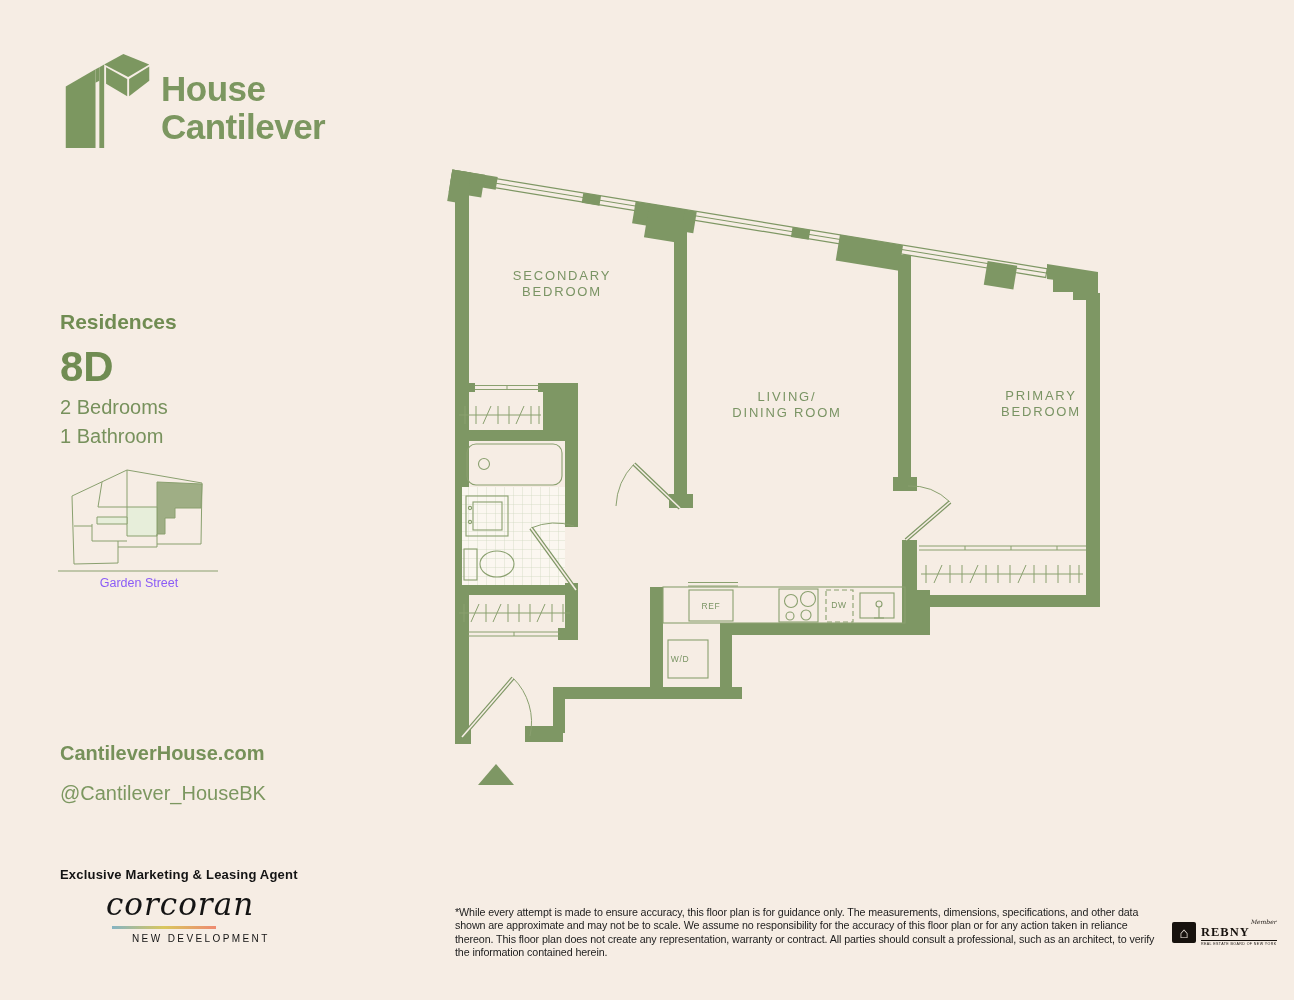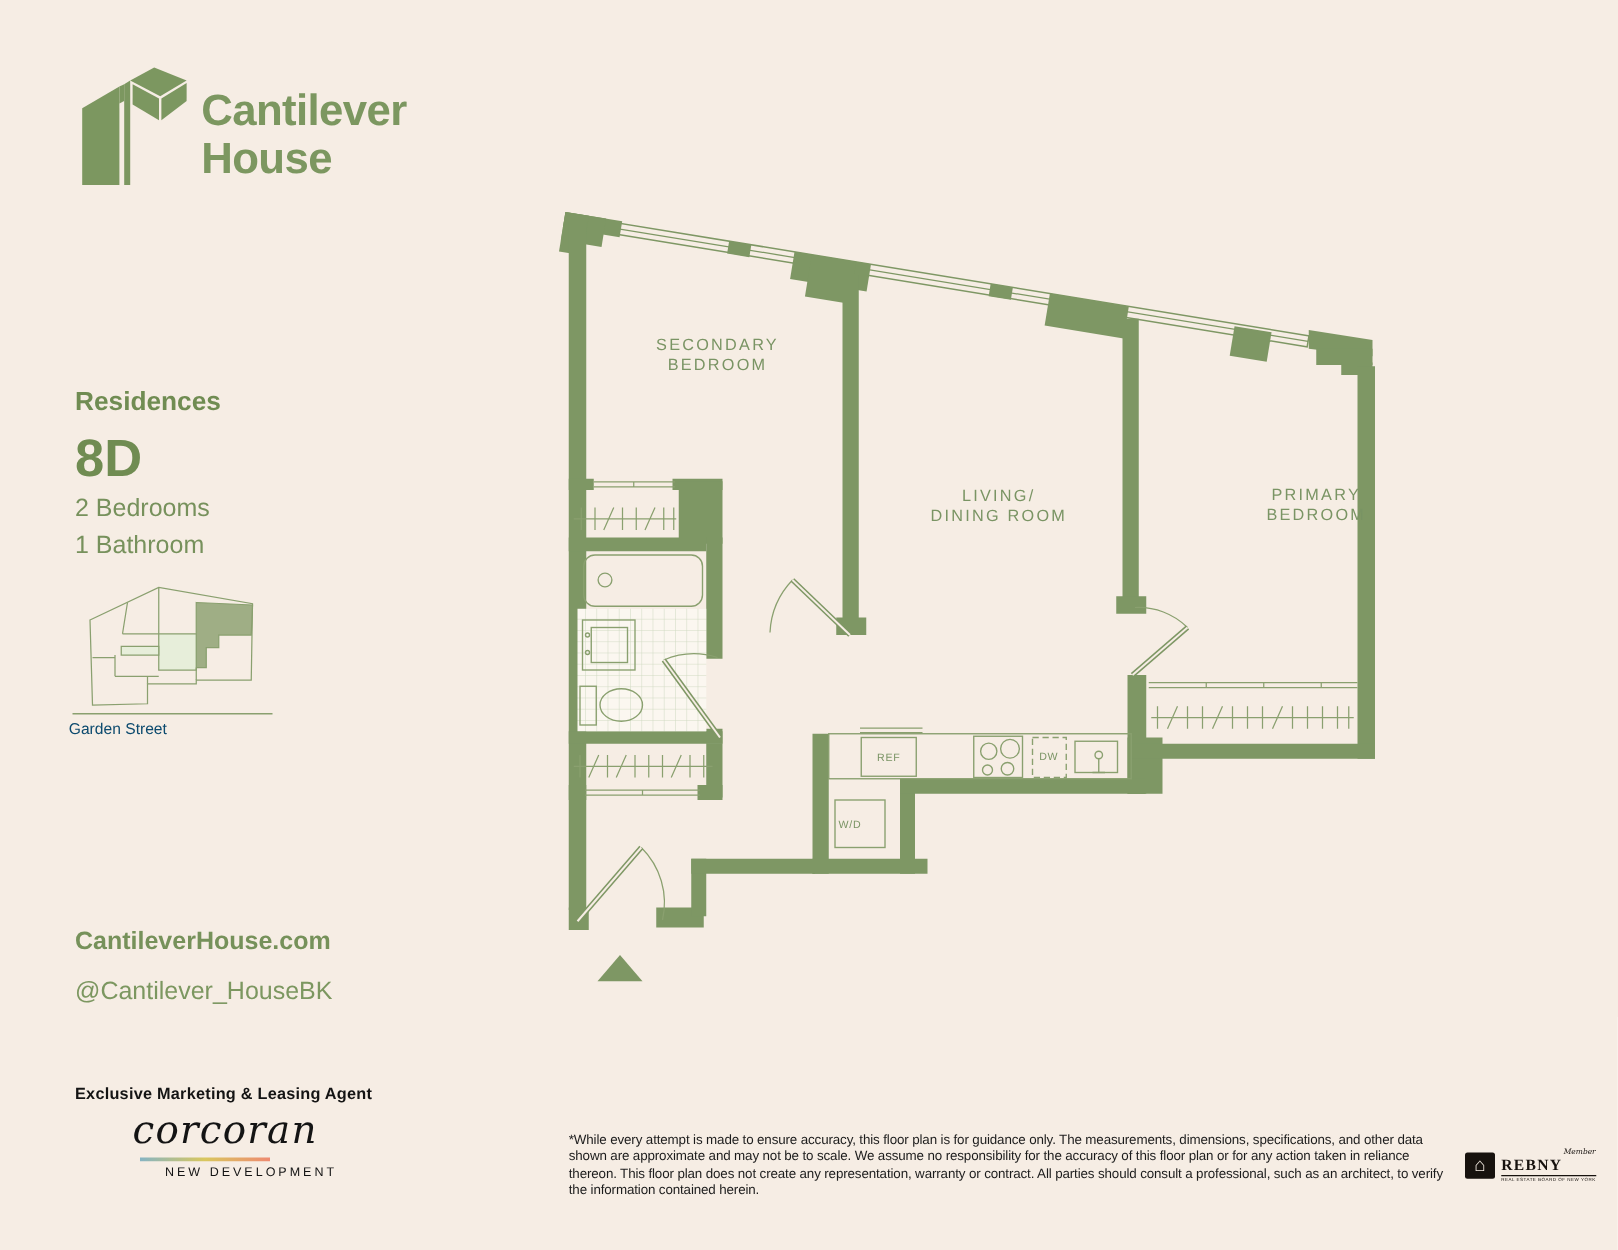--- a/index.html
+++ b/index.html
@@ -8,38 +8,38 @@
   .abs{position:absolute;}
 
   
   .brand-text{left:161px;top:70px;font-size:35px;font-weight:bold;color:#7c9760;
               line-height:38px;letter-spacing:-0.5px;}
   
   .res-label{left:60px;top:310px;font-size:21px;font-weight:bold;color:#708c52;}
   .res-unit{left:60px;top:343px;font-size:42px;font-weight:bold;color:#708c52;text-align:right;}
   .res-line1{left:60px;top:396px;font-size:20px;color:#77915c;}
   .res-line2{left:60px;top:425px;font-size:20px;color:#77915c;}
-  .street{left:55px;top:576px;width:168px;text-align:left;font-size:12.5px;color:#0c4a6e;}
+  .street{left:55px;top:576px;width:168px;text-align:center;font-size:12.5px;color:#8b5cf6;}
 
   
   .site{left:60px;top:742px;font-size:20px;font-weight:bold;color:#76915a;}
   .social{left:60px;top:770px;font-size:20px;color:#7c9760;margin-top:12px;}
   .address{left:60px;top:798px;font-size:20px;color:#7c9760;}
 
   
   .agent-head{left:60px;top:867px;font-size:13px;font-weight:bold;color:#141414;letter-spacing:0.2px;}
   .corcoran{left:106px;top:886px;font-family:"DejaVu Serif",serif;font-style:italic;
             font-size:31px;color:#141414;letter-spacing:1px;}
   .grad-line{left:112px;top:926px;width:104px;height:3px;
              background:linear-gradient(90deg,#86b4c3,#d9c75e,#ee8a71);}
   .new-dev{left:112px;top:933px;font-size:10px;color:#141414;letter-spacing:2.4px;padding-left:20px;}
 
   
   .room{transform:translate(-50%,-50%);color:#7a9464;font-size:13px;letter-spacing:1.8px;
-        text-align:center;white-space:nowrap;line-height:16px;margin-left:12px;}
+        text-align:center;white-space:nowrap;line-height:16px;}
   .appl{transform:translate(-50%,-50%);color:#7a9464;font-size:8.5px;letter-spacing:0.6px;white-space:nowrap;}
 
   
   .disclaimer{left:455px;top:906px;width:708px;font-size:10.7px;line-height:13.4px;
               color:#1c1c1c;letter-spacing:-0.1px;}
 
   
   .rebny{left:1172px;top:918px;display:flex;align-items:center;gap:5px;}
   .rebny-house{width:24px;height:21px;background:#17120e;border-radius:2px;color:#f6ede4;
                display:flex;align-items:center;justify-content:center;font-size:15px;line-height:1;}
@@ -57,22 +57,22 @@
     <g fill="#7c9760">
       <path d="M6,40 L37,22 L37,104 L6,104 Z"></path>
       <path d="M41,20 L46,17 L46,104 L41,104 Z"></path>
       <path d="M46,17 L66,6 L93,17 L71,30 Z"></path>
       <path d="M72,32 L93,19 L93,34 L72,50 Z"></path>
       <path d="M48,20 L70,32 L70,50 L48,37 Z"></path>
       <path d="M37,22 L41,20 L41,34 L37,36 Z"></path>
     </g>
   </svg>
   <div class="abs brand-text">
+    <div>House</div>
     <div>Cantilever</div>
-    <div>House</div>
   </div>
 
   <div class="abs res-label">Residences</div>
   <div class="abs res-unit">8D</div>
   <div class="abs res-line1">2 Bedrooms</div>
   <div class="abs res-line2">1 Bathroom</div>
 
   <svg class="abs" style="left:54px;top:466px" width="168" height="118" viewBox="0 0 168 118">
     <g stroke="#8aa06f" stroke-width="1" fill="none">
       <path d="M18,30 L73,4 L148,17 L147,78 L103,78 L103,81 L64,81 L64,97 L20,98 Z" fill="#f6ede4"></path>

